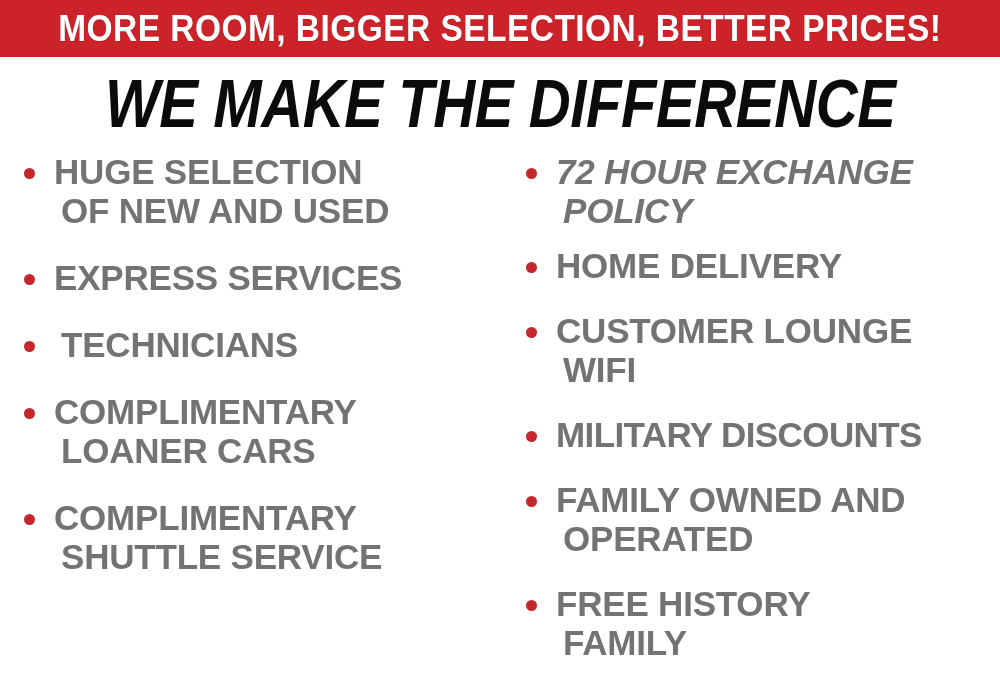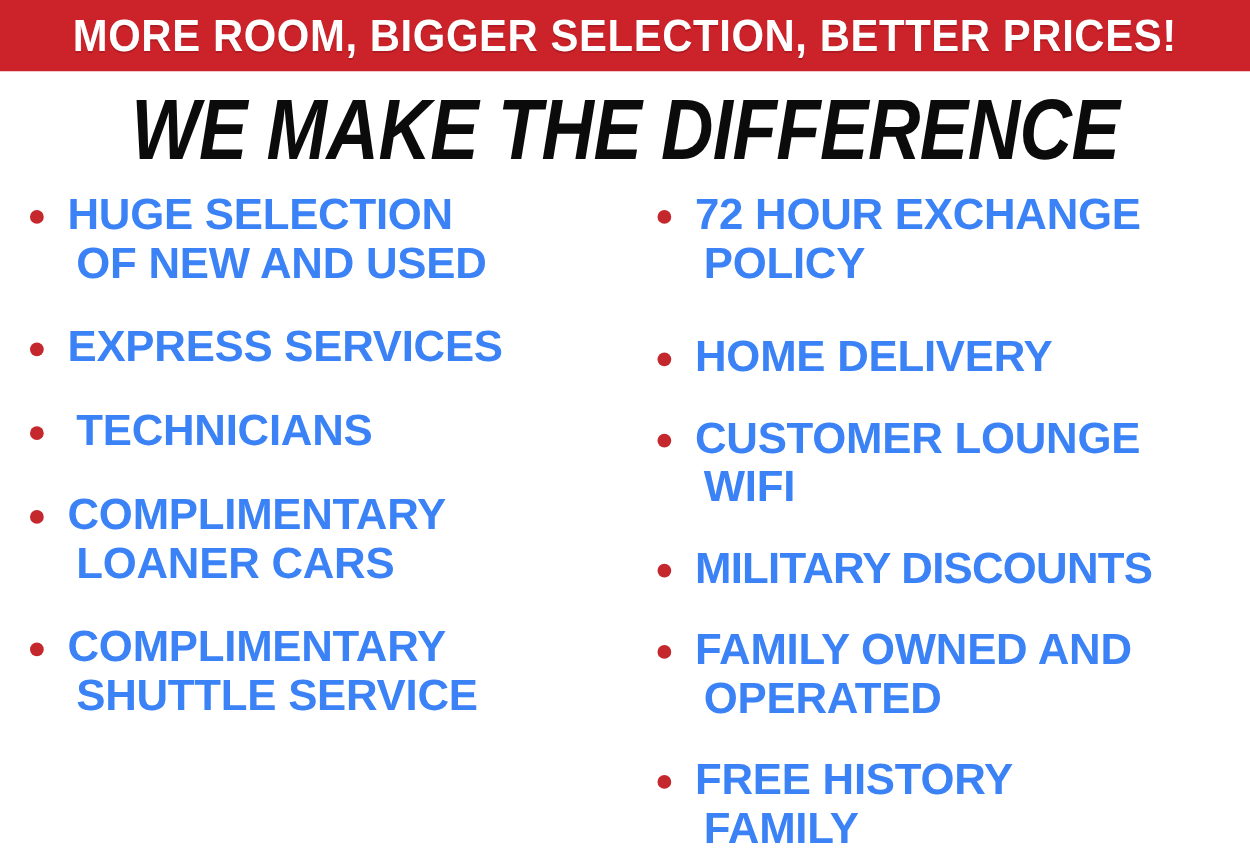--- a/index.html
+++ b/index.html
@@ -85,21 +85,21 @@
     top: 0;
   }
 
   .col-left  { left: 14px;  width: 486px; }
   .col-right { left: 516px; width: 484px; }
 
   .bullet-item {
     position: relative;
     display: block;
     padding-left: 40px;
-    color: #3b82f6;
+    color: #737373;
     font-family: "Liberation Sans", sans-serif;
     font-weight: bold;
     font-size: 35px;
     line-height: 39px;
     letter-spacing: -0.2px;
     white-space: nowrap;
   }
 
   .bullet-item .dot {
     position: absolute;
@@ -113,21 +113,21 @@
 
   .bullet-item .line2 {
     display: block;
     padding-left: 7px;
   }
 
   
   .col-left  .bullet-item { margin-bottom: 28px; }
   .col-right .bullet-item { margin-bottom: 26px; }
 
-  .col-right .bullet-item.tight-lead { margin-bottom: 36px; }
+  .col-right .bullet-item.tight-lead { margin-bottom: 16px; font-style: italic; }
 
   
   .col-right .bullet-item.wide { letter-spacing: -0.6px; }
 </style>
 </head>
 <body>
 
 <div id="poster">
 
   <div class="banner">

